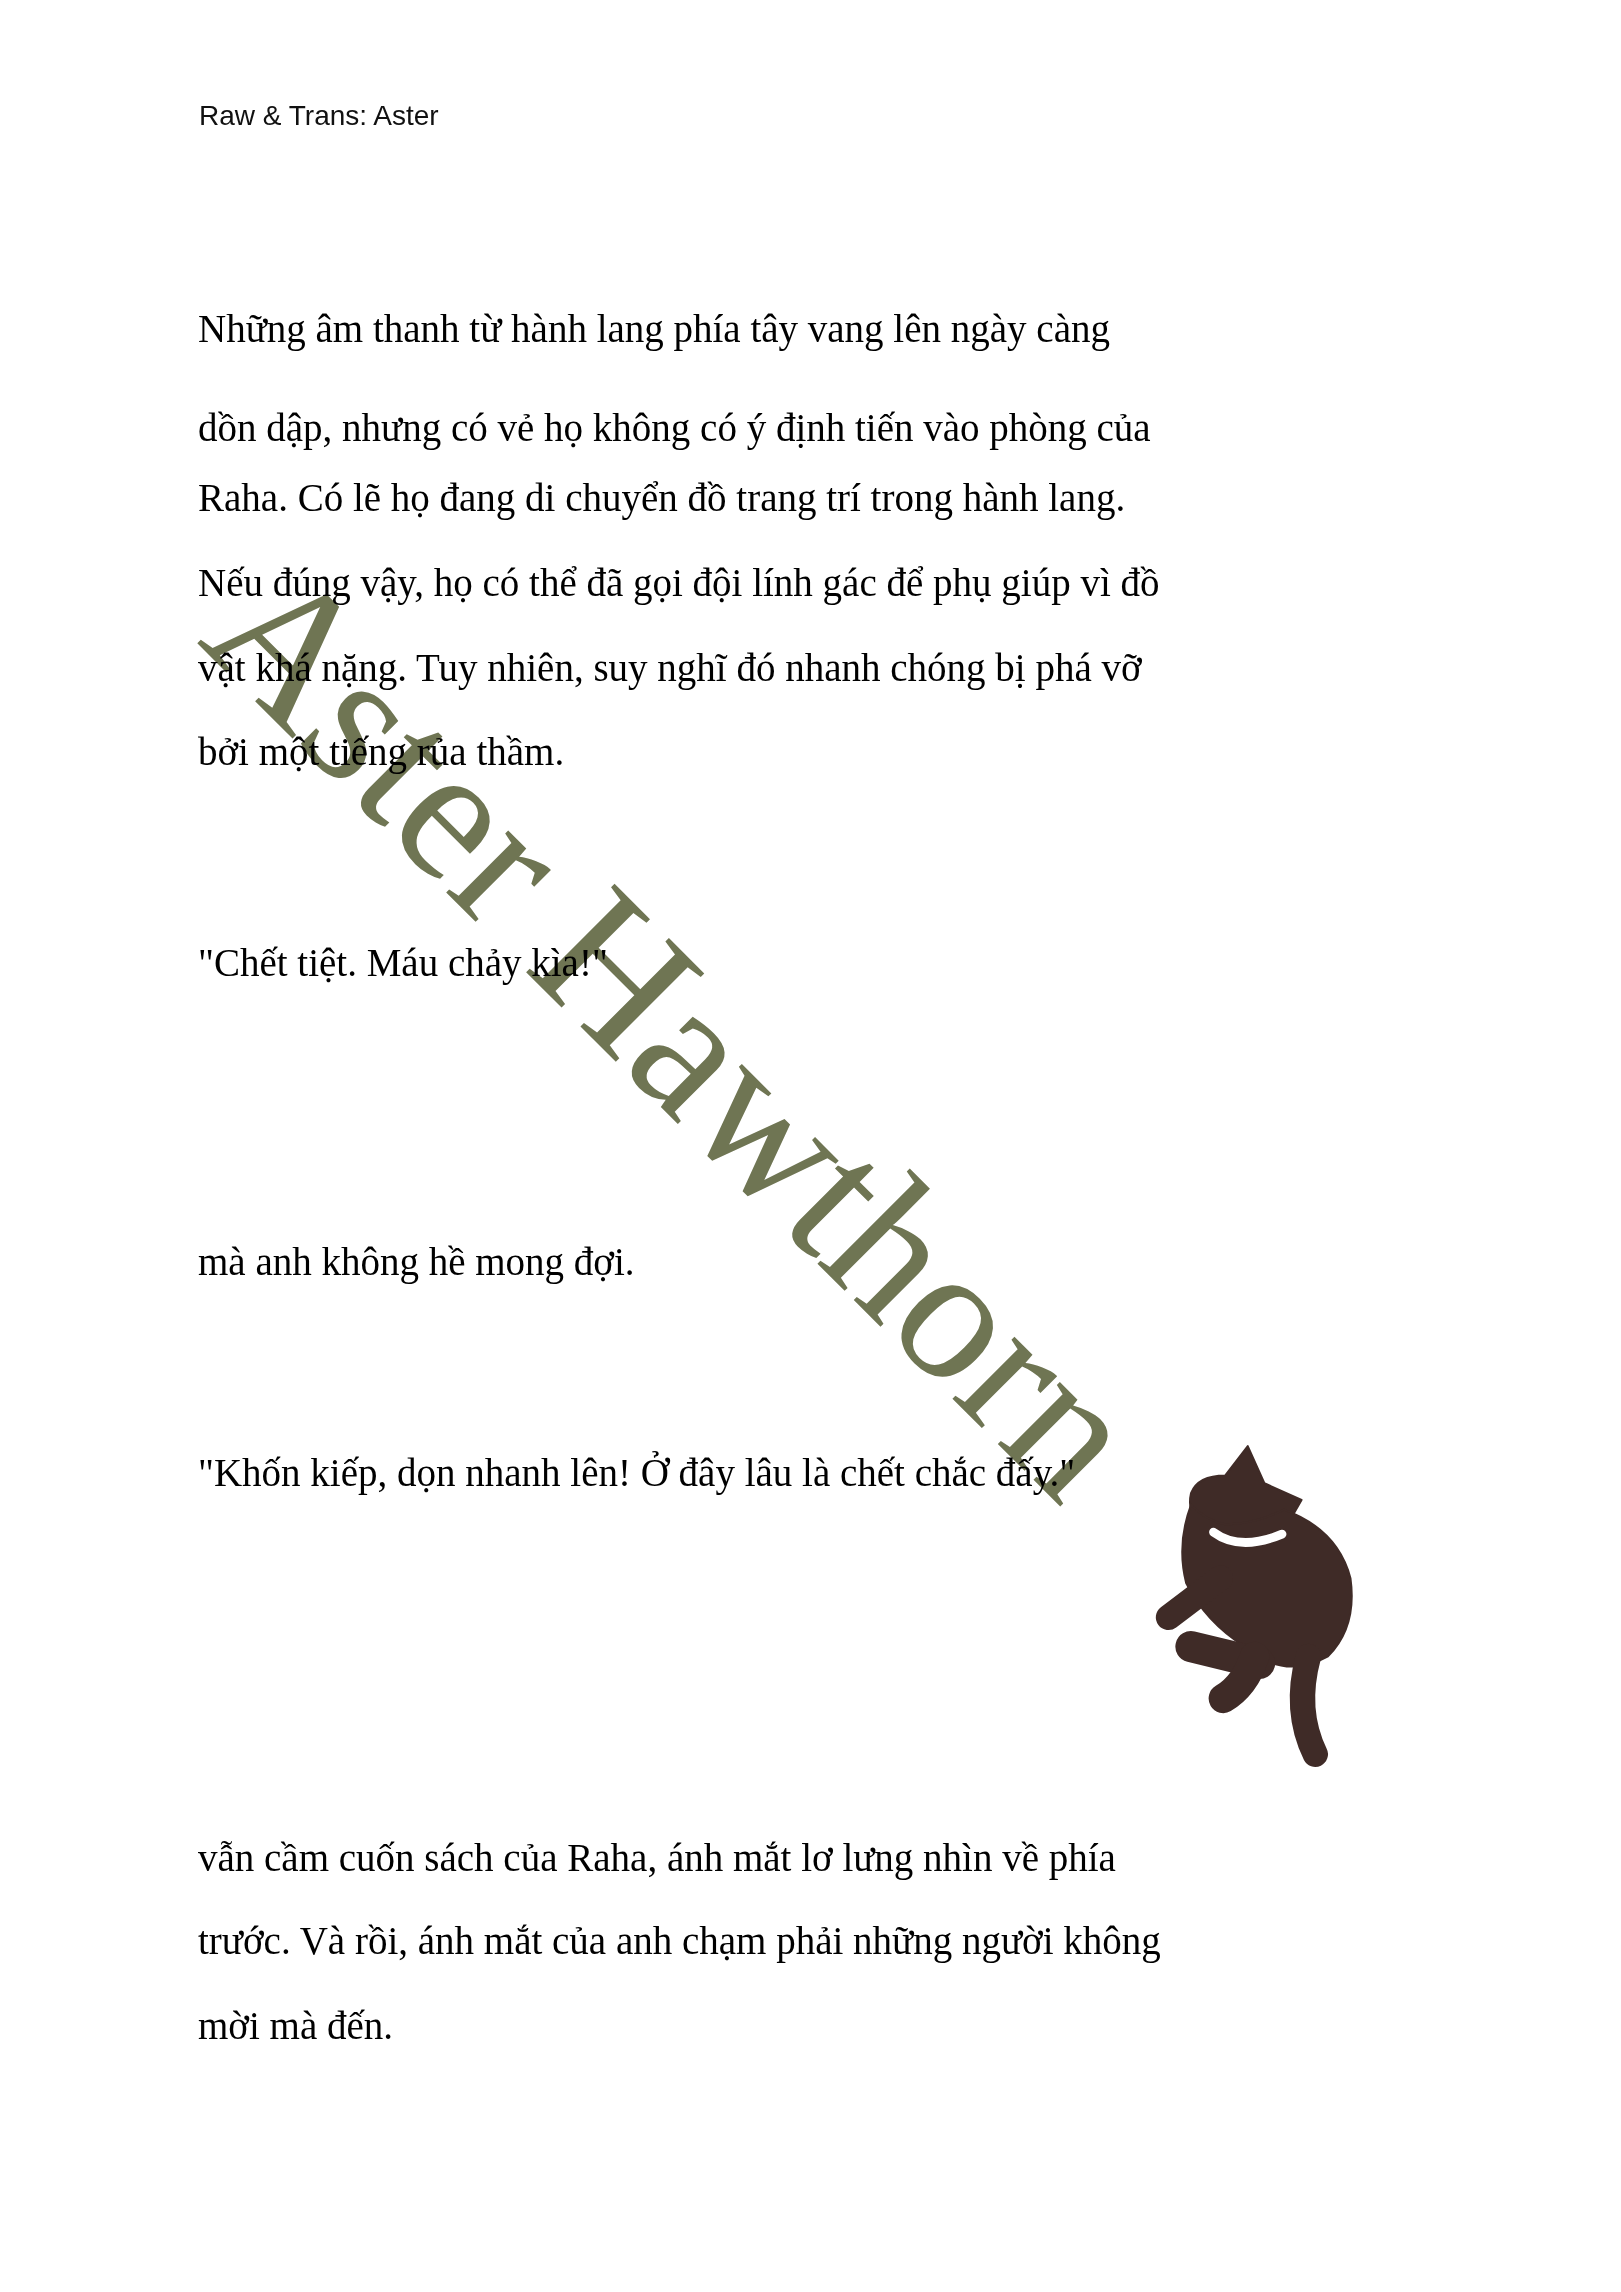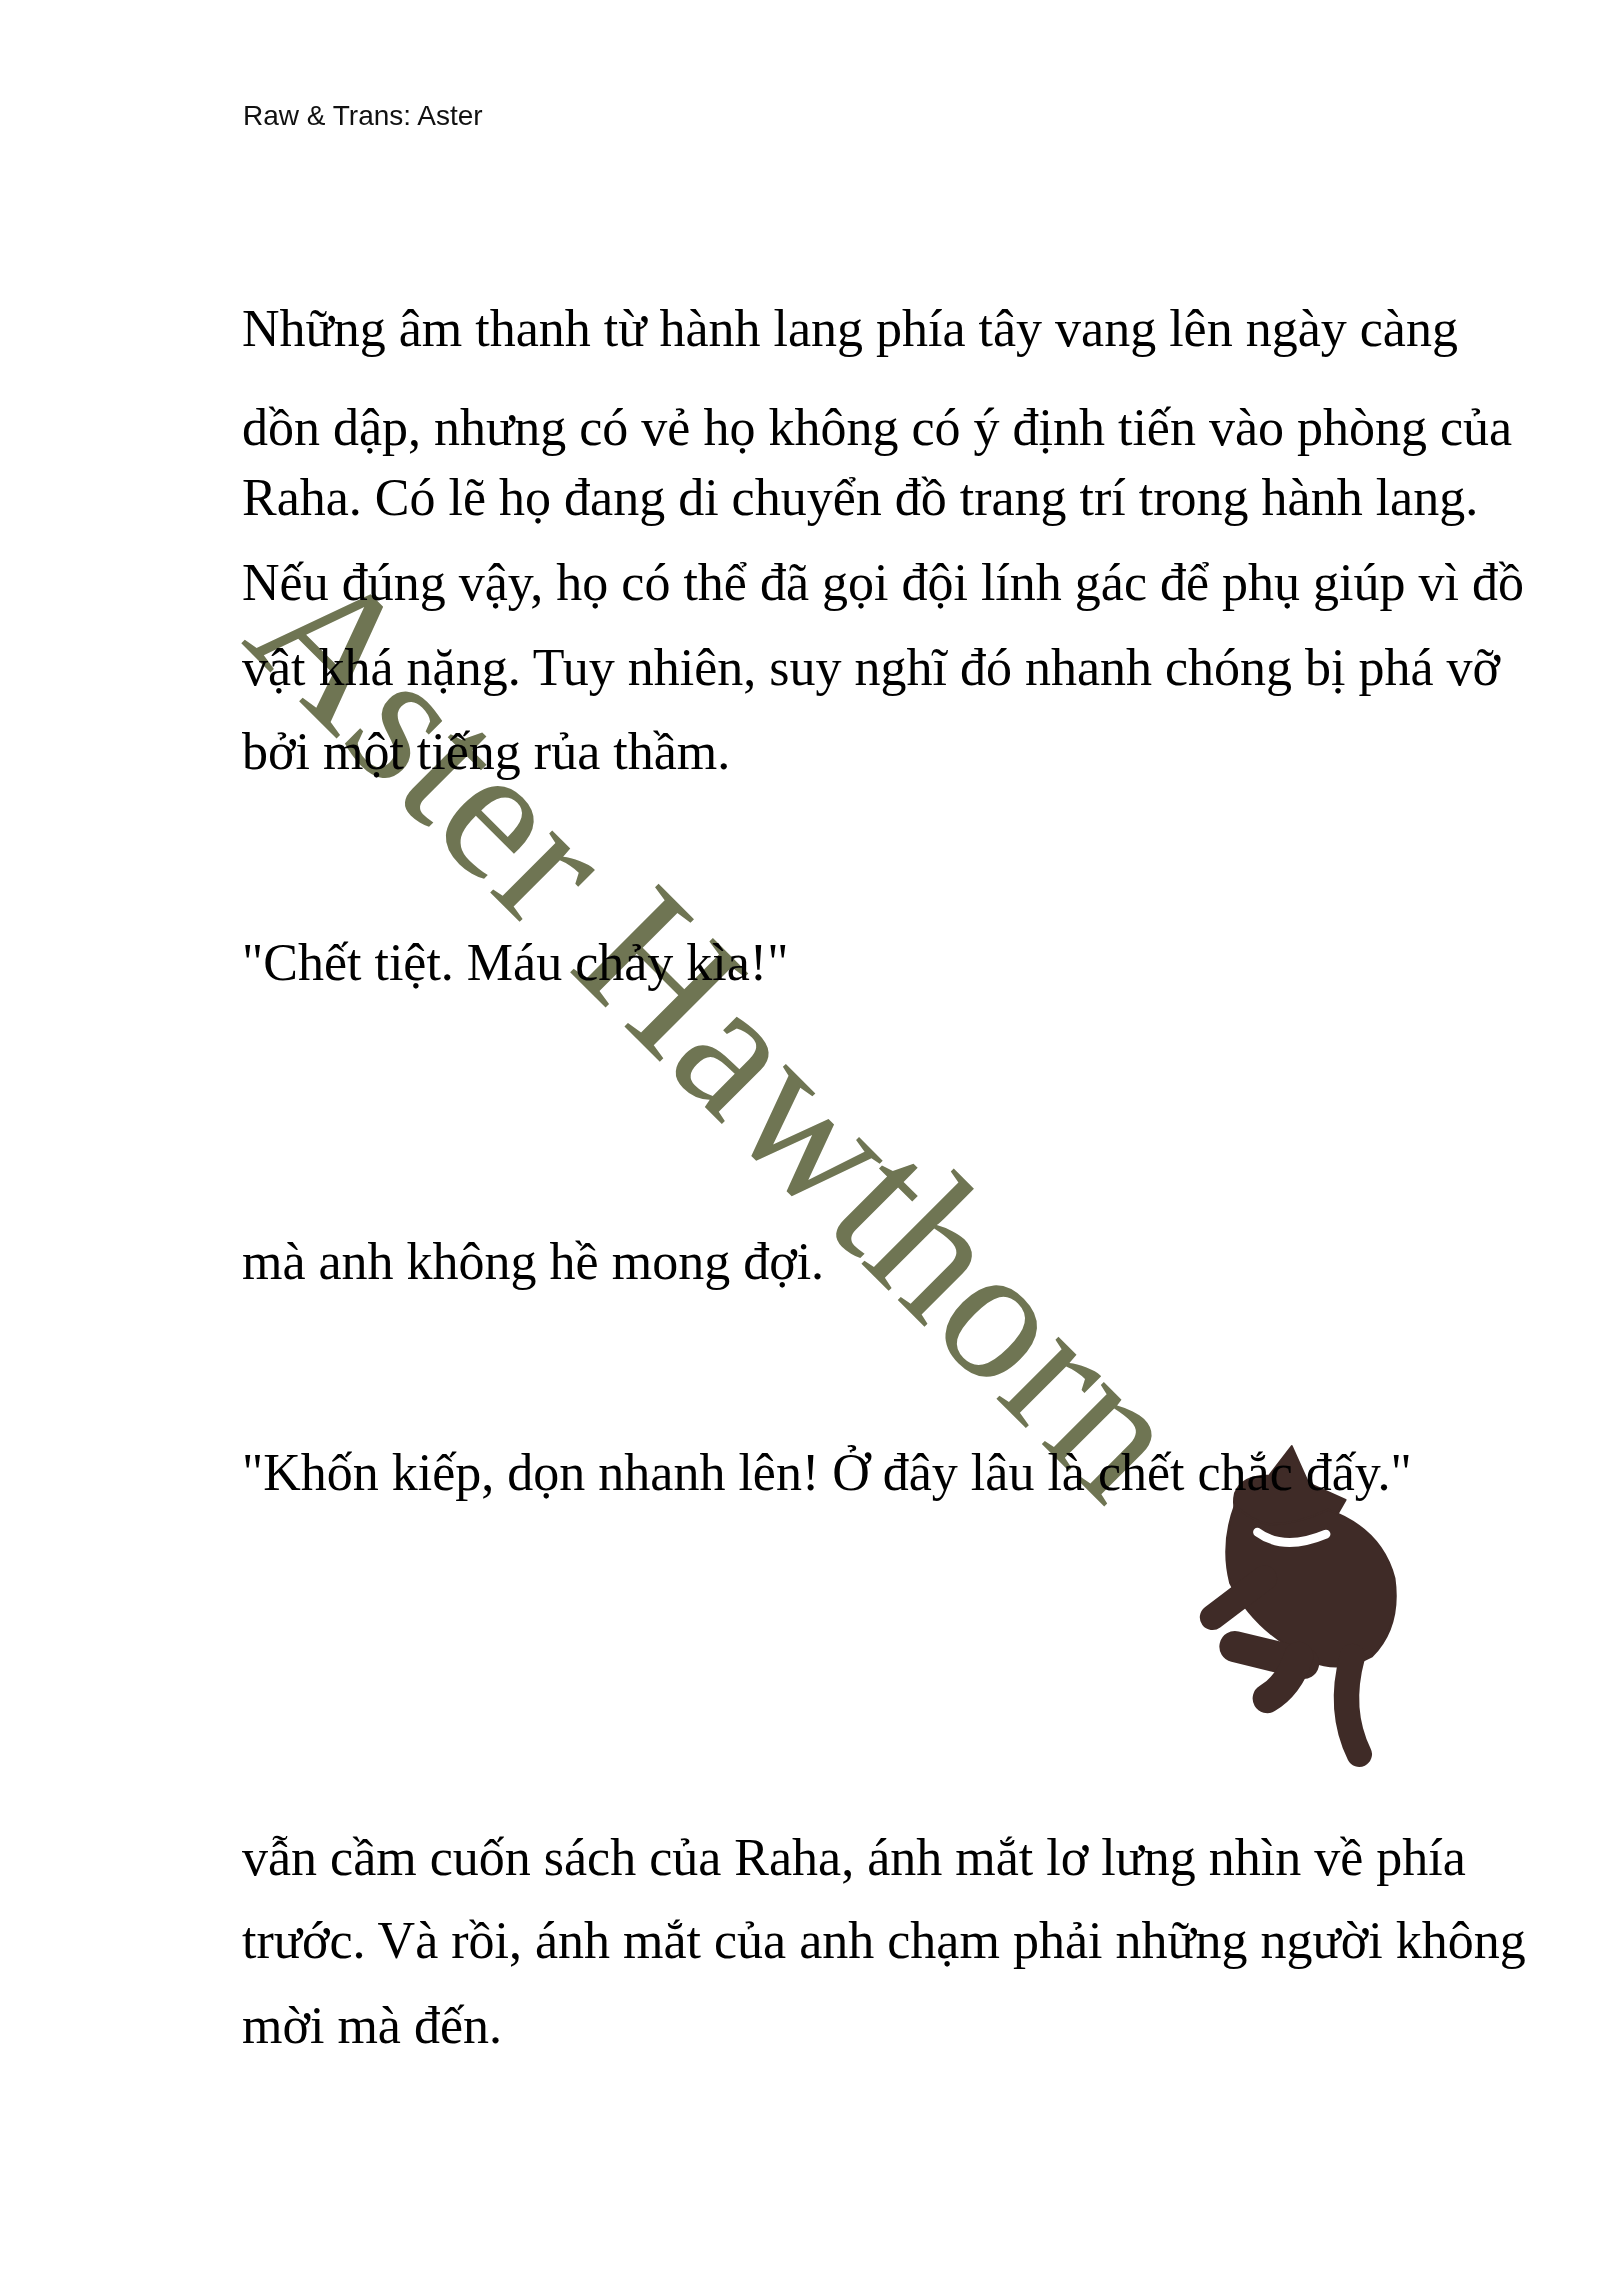--- a/index.html
+++ b/index.html
@@ -1,35 +1,35 @@
 <!DOCTYPE html>
 <html><head>
 <meta charset="utf-8">
 <style>
   html, body { margin: 0; padding: 0; background: #ffffff; }
   body { width: 1621px; height: 2293px; position: relative; overflow: hidden; }
-  .page { position: absolute; left: 0; top: 0; width: 1569px; height: 2293px; background: #ffffff; margin-left: 44px; }
+  .page { position: absolute; left: 0; top: 0; width: 1569px; height: 2293px; background: #ffffff; }
   .header {
     position: absolute; left: 199px; top: 98px;
     font-family: "Liberation Sans", sans-serif; font-size: 28px; line-height: 35px;
     color: #111111; white-space: nowrap;
   }
   .watermark-anchor {
     position: absolute; left: 203px; top: 635px; width: 0; height: 0;
     transform: rotate(45deg); transform-origin: 0 0; z-index: 1;
   }
   .watermark {
     position: absolute; left: 0; bottom: -41px;
     font-family: "Liberation Serif", serif; font-size: 191px; line-height: 191px;
     white-space: nowrap; color: #6f7553;
   }
   .cat { position: absolute; left: 1147px; top: 1436px; width: 225px; height: 343px; z-index: 1; }
   .line {
     position: absolute; left: 198px;
-    font-family: "Liberation Serif", serif; font-size: 52px; line-height: 55px;
+    font-family: "Liberation Serif", serif; font-size: 39px; line-height: 55px;
     color: #000000; white-space: nowrap; z-index: 2;
   }
 </style>
 </head>
 <body>
 
 <div class="page">
 
   <div class="header">Raw &amp; Trans: Aster</div>
 

